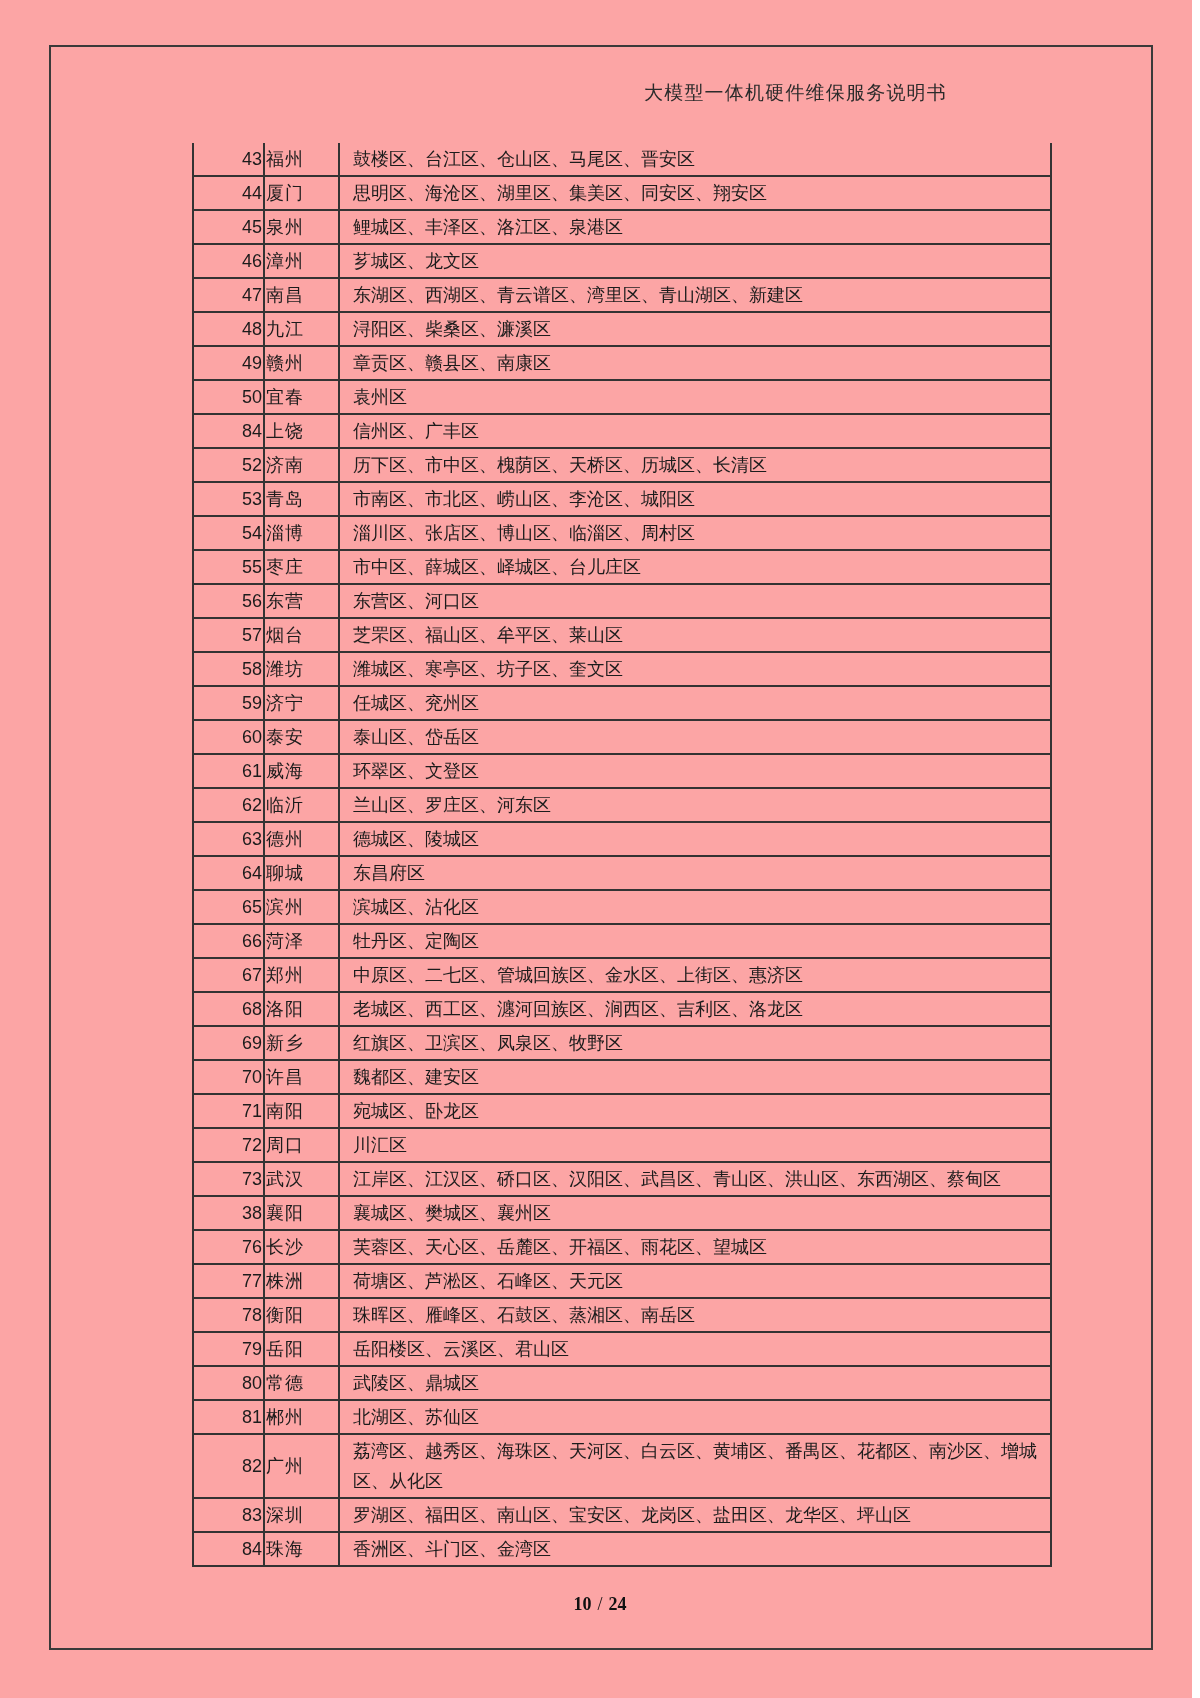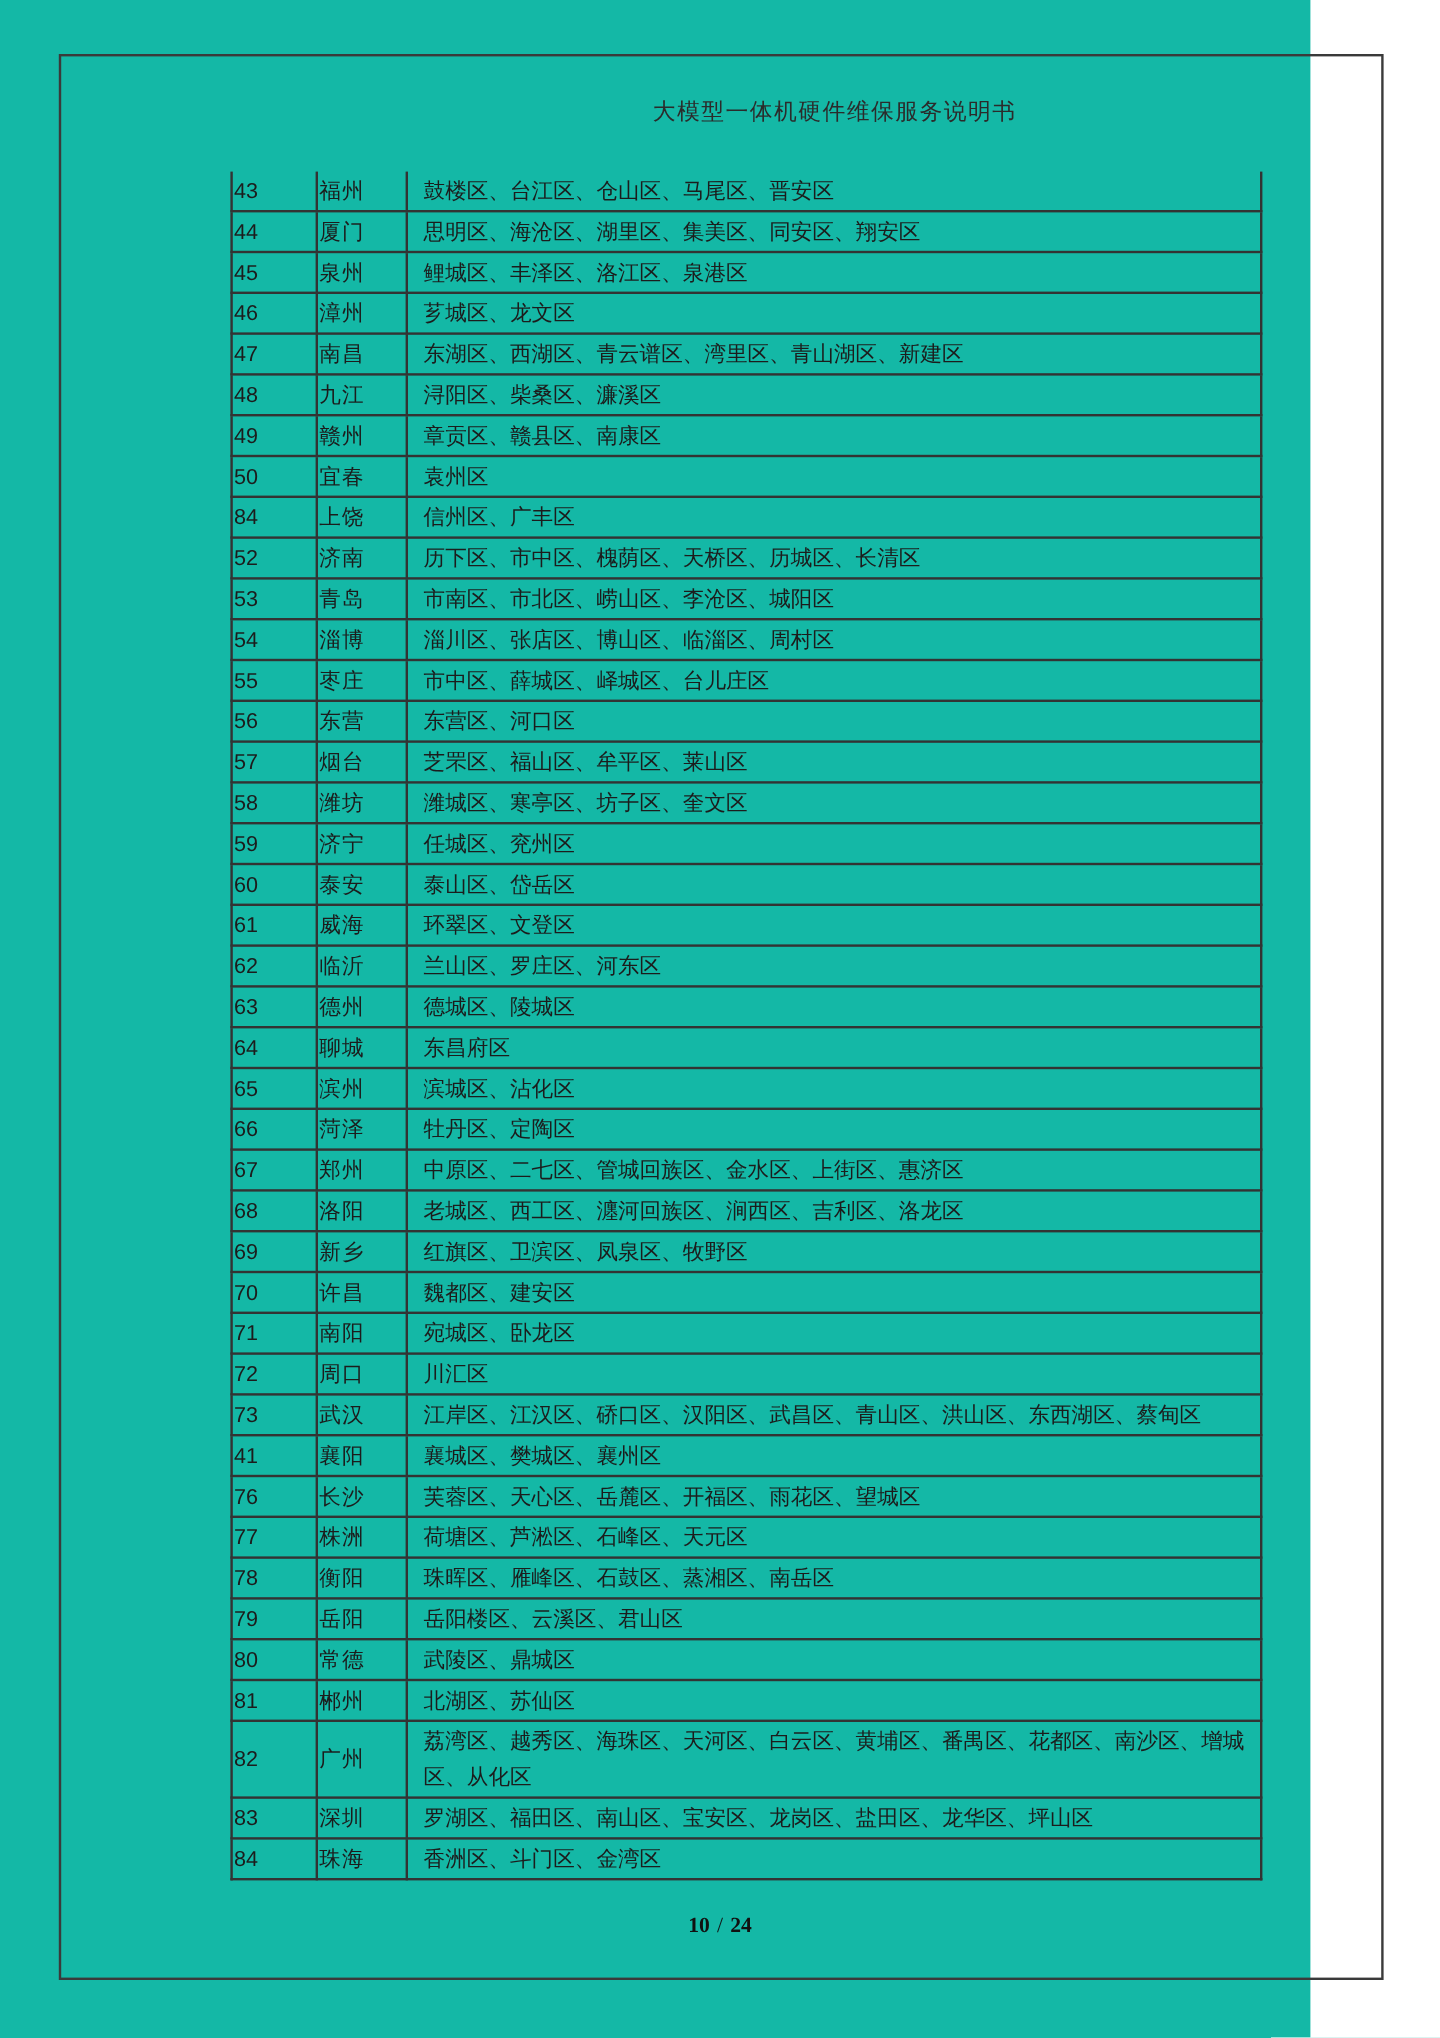--- a/index.html
+++ b/index.html
@@ -5,23 +5,23 @@
   html, body {
     margin: 0;
     padding: 0;
     background: #ffffff;
     width: 1200px;
     height: 1698px;
     overflow: hidden;
   }
   .page {
     position: relative;
-    width: 1092px;
+    width: 1192px;
     height: 1698px;
-    background: #14b8a6;
+    background: #fca5a5;
     font-family: "Liberation Sans", sans-serif;
     color: #1f1f1f;
   }
   .page-frame {
     position: absolute;
     left: 49px;
     top: 45px;
     width: 1104px;
     height: 1605px;
     border: 2px solid #3a3a3a;
@@ -53,21 +53,21 @@
     border: 2px solid #333333;
     box-sizing: border-box;
     font-size: 18px;
     color: #1c1c1c;
     vertical-align: middle;
   }
   .doc-table tr:first-child td {
     border-top: none;
   }
   .col-no {
-    text-align: left;
+    text-align: right;
     height: 30px;
     font-size: 18px;
   }
   .col-city {
     text-align: left;
     letter-spacing: 1px;
   }
   .col-districts {
     padding: 1px 8px 1px 13px;
     line-height: 30px;
@@ -259,21 +259,21 @@
           <td class="col-no">72</td>
           <td class="col-city">周口</td>
           <td class="col-districts">川汇区</td>
         </tr>
         <tr>
           <td class="col-no">73</td>
           <td class="col-city">武汉</td>
           <td class="col-districts">江岸区、江汉区、硚口区、汉阳区、武昌区、青山区、洪山区、东西湖区、蔡甸区</td>
         </tr>
         <tr>
-          <td class="col-no">41</td>
+          <td class="col-no">38</td>
           <td class="col-city">襄阳</td>
           <td class="col-districts">襄城区、樊城区、襄州区</td>
         </tr>
         <tr>
           <td class="col-no">76</td>
           <td class="col-city">长沙</td>
           <td class="col-districts">芙蓉区、天心区、岳麓区、开福区、雨花区、望城区</td>
         </tr>
         <tr>
           <td class="col-no">77</td>

